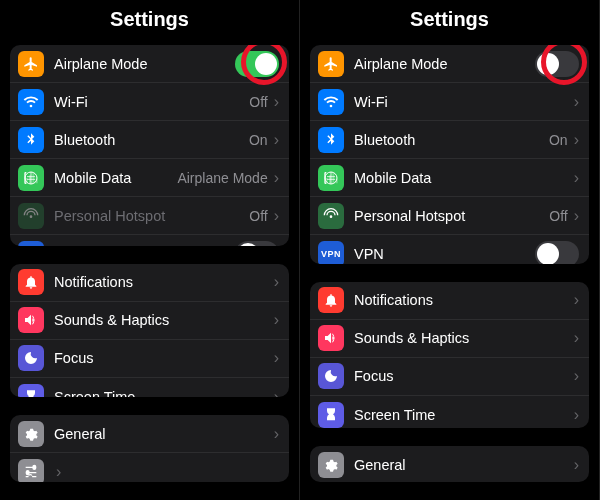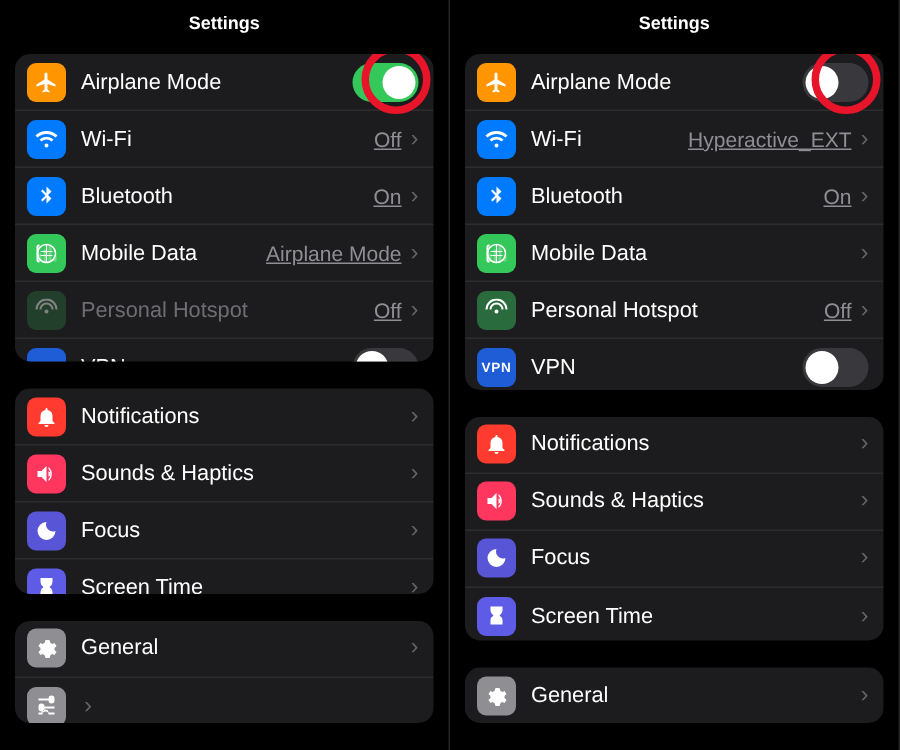--- a/index.html
+++ b/index.html
@@ -17,21 +17,21 @@
     background: #000;
     display: flex;
     flex-direction: column;
     border-right: 1px solid #222;
   }
   .header {
     text-align: center;
     padding: 8px 0 14px 0;
     color: #fff;
     font-weight: 600;
-    font-size: 12px;
+    font-size: 20px;
   }
   .group {
     margin: 0 10px 18px 10px;
     background: #1c1c1e;
     border-radius: 10px;
     overflow: hidden;
   }
   .row {
     display: flex;
     align-items: center;
@@ -66,21 +66,20 @@
   .label {
     flex: 1;
     color: #fff;
     font-size: 14.5px;
   }
   .label.dim { color: #6d6d72; }
   .value {
     color: #8e8e93;
     font-size: 14px;
     margin-right: 4px;
-    text-decoration: underline;
   }
   .chevron {
     color: #636366;
     font-size: 16px;
     margin-left: 2px;
   }
   .toggle {
     width: 44px;
     height: 26px;
     border-radius: 13px;
@@ -259,21 +258,20 @@
         </div>
         <div class="circle-highlight"></div>
       </div>
       <div class="row">
         <div class="icon blue">
           <svg viewBox="0 0 24 24">
             <path d="M12 20a2 2 0 1 0 0-4 2 2 0 0 0 0 4zm-5-6a7 7 0 0 1 10 0l2-2a10 10 0 0 0-14 0zm-4-4a13 13 0 0 1 18 0l2-2a16 16 0 0 0-22 0z"></path>
           </svg>
         </div>
         <div class="label">Wi-Fi</div>
-        <div class="value">Hyperactive_EXT</div>
         <div class="chevron">›</div>
       </div>
       <div class="row">
         <div class="icon blue">
           <svg viewBox="0 0 24 24">
             <path d="M12 2l5 5-3.5 3.5L17 14l-5 5V13l-4 4-1.5-1.5L11 11 6.5 6.5 8 5l4 4V2z"></path>
           </svg>
         </div>
         <div class="label">Bluetooth</div>
         <div class="value">On</div>

